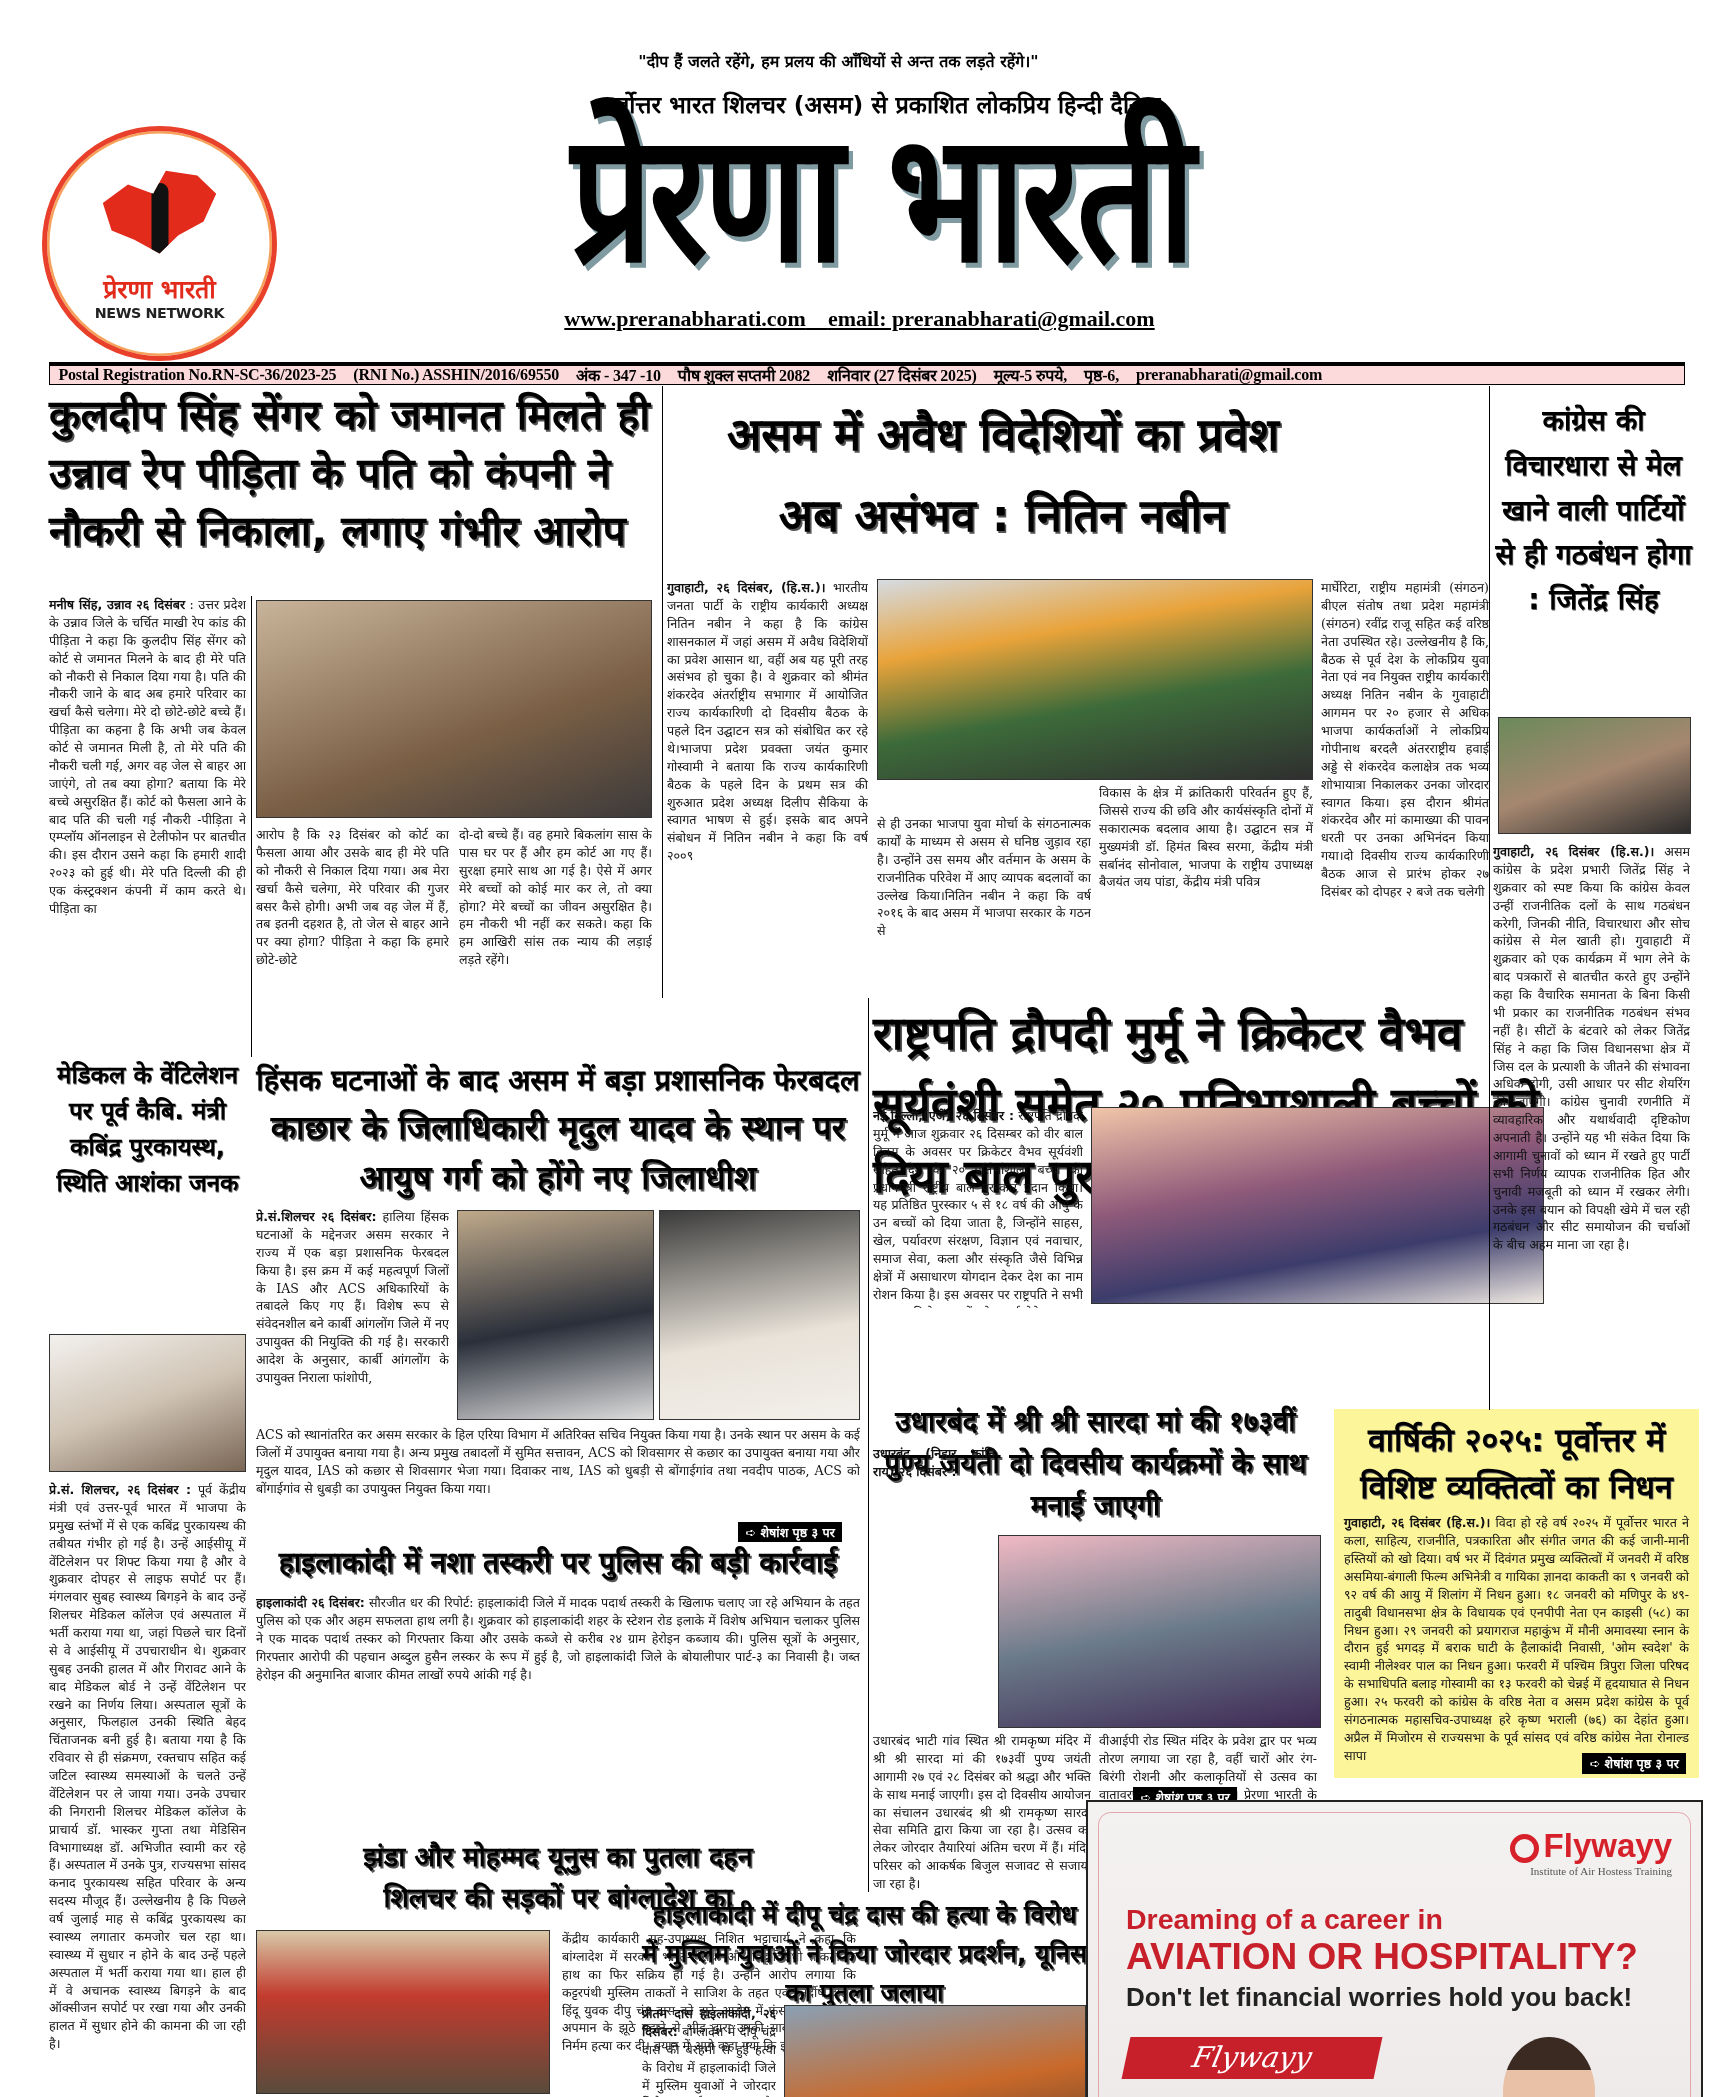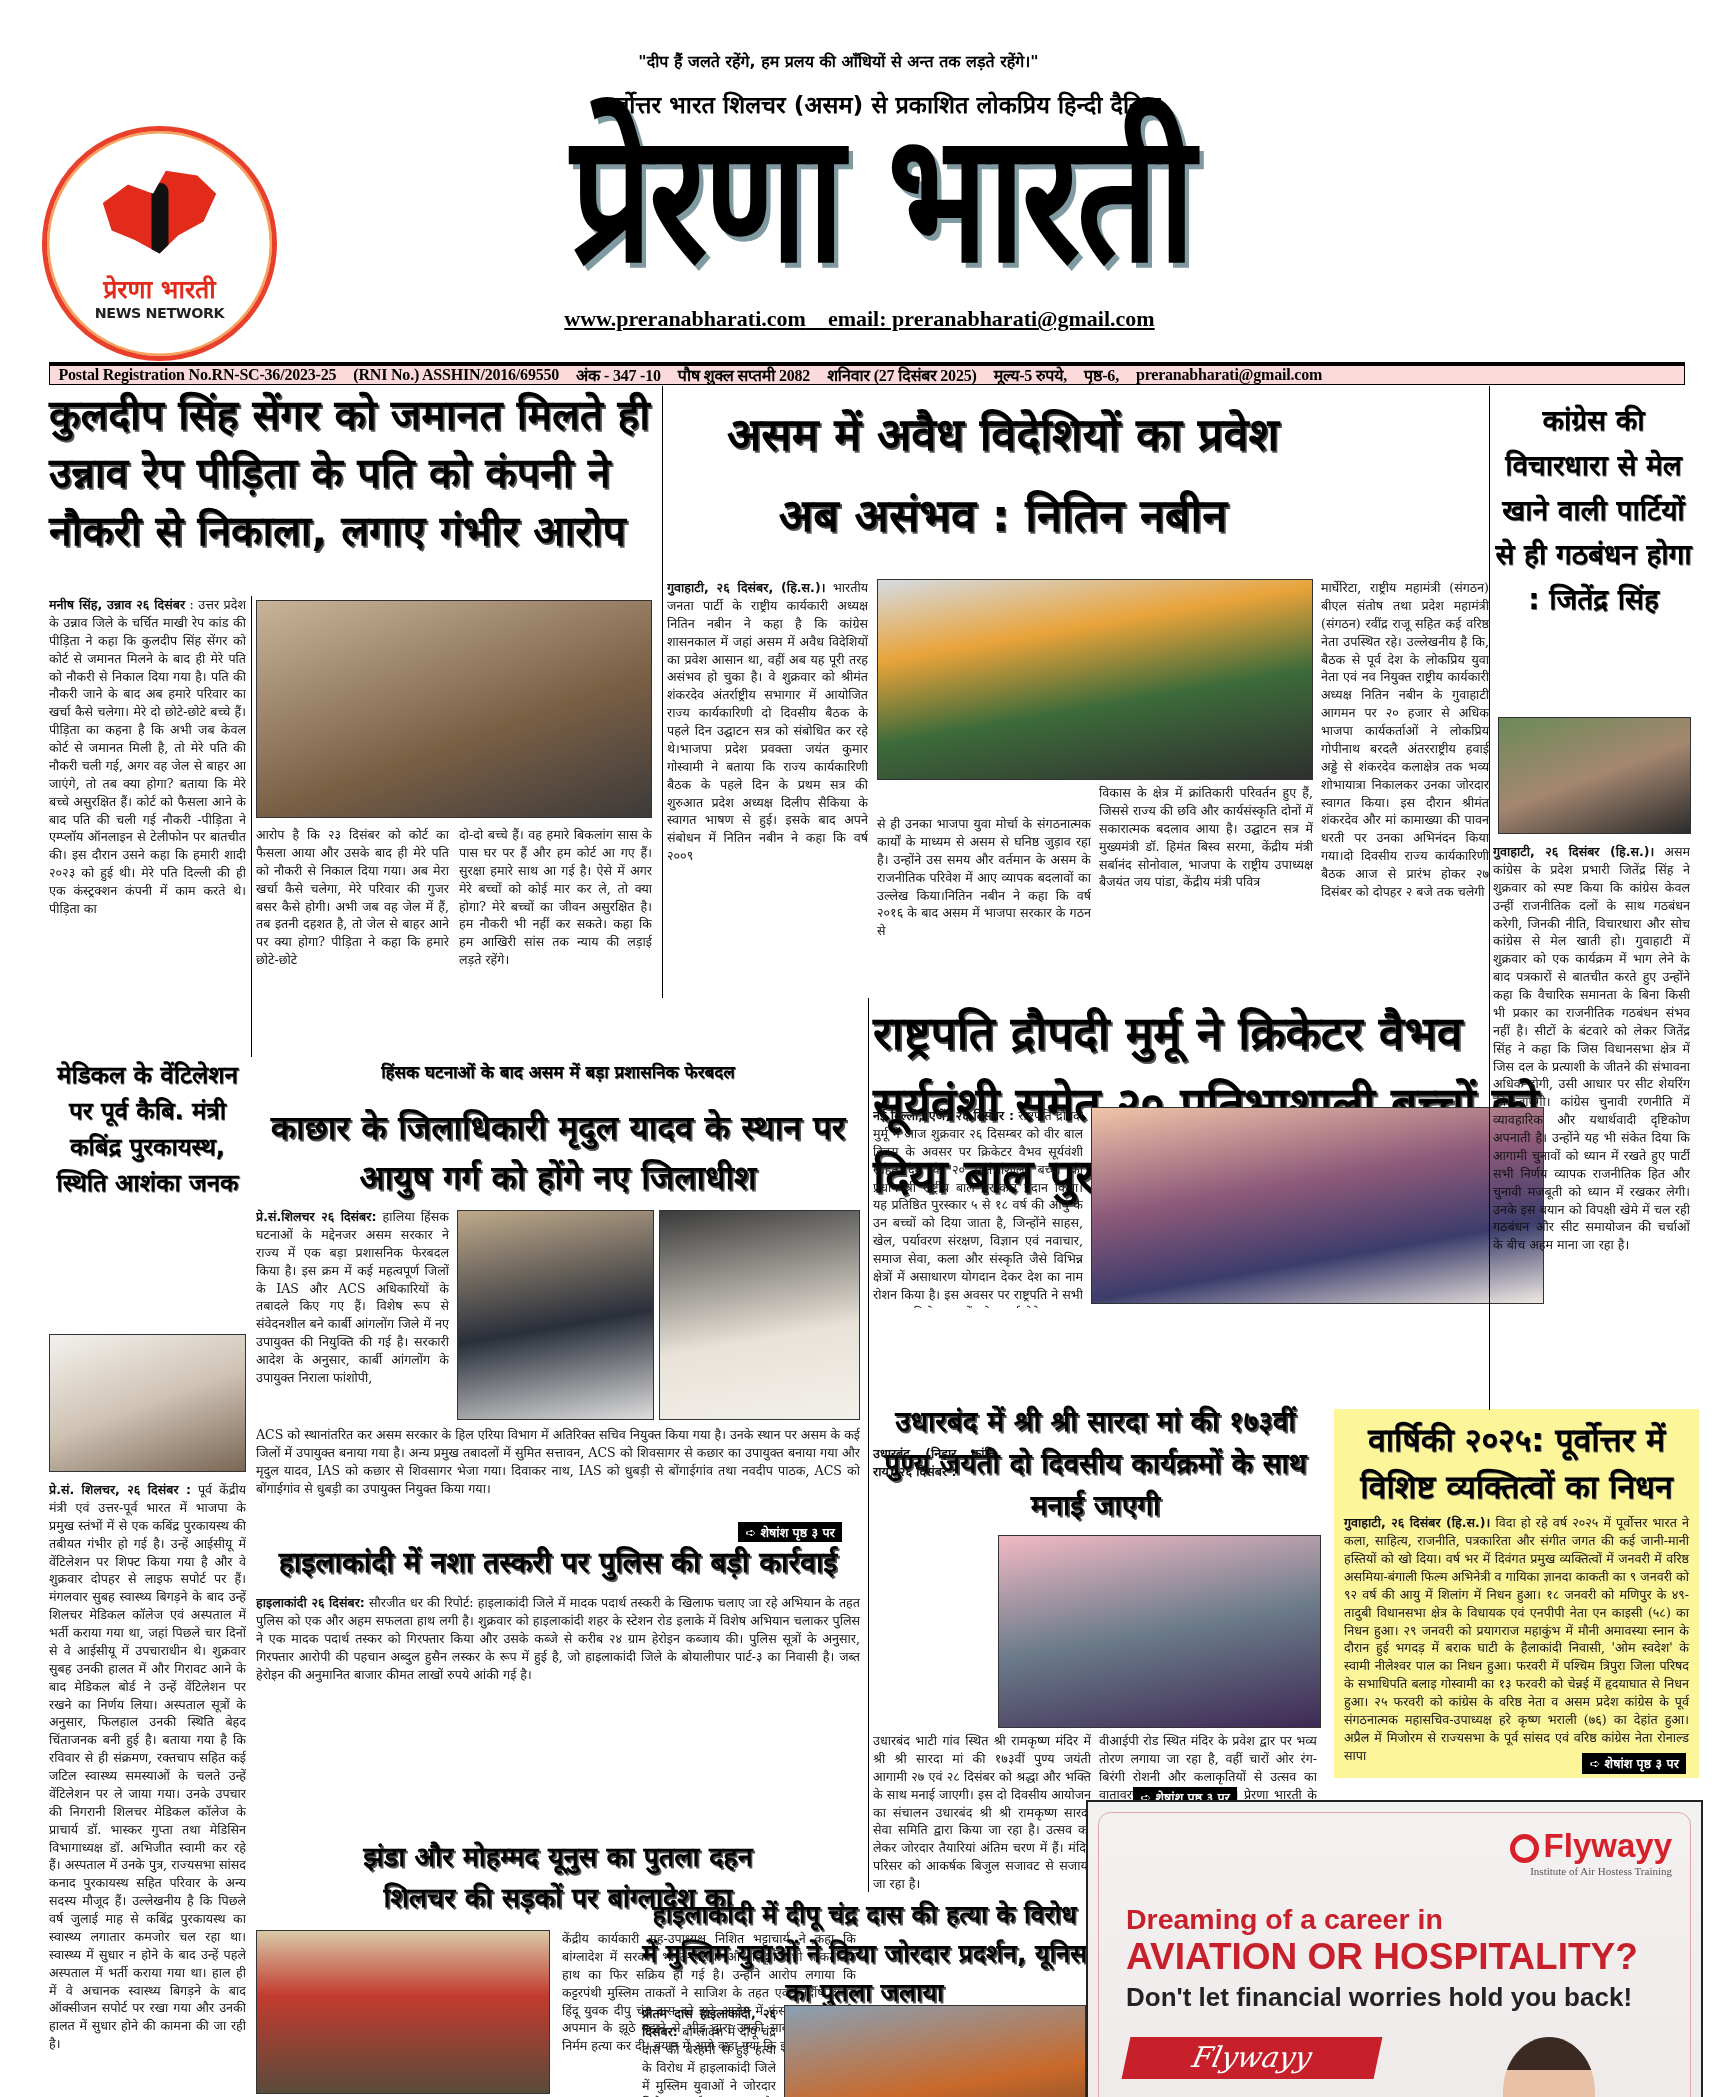--- a/index.html
+++ b/index.html
@@ -76,21 +76,21 @@
 <div class="abs body-text" style="left:256px; top:826px; width:193px; height:235px; overflow:hidden;">आरोप है कि २३ दिसंबर को कोर्ट का फैसला आया और उसके बाद ही मेरे पति को नौकरी से निकाल दिया गया। अब मेरा खर्चा कैसे चलेगा, मेरे परिवार की गुजर बसर कैसे होगी। अभी जब वह जेल में हैं, तब इतनी दहशत है, तो जेल से बाहर आने पर क्या होगा? पीड़िता ने कहा कि हमारे छोटे-छोटे</div>
 <div class="abs body-text" style="left:459px; top:826px; width:193px; height:235px; overflow:hidden;">दो-दो बच्चे हैं। वह हमारे बिकलांग सास के पास घर पर हैं और हम कोर्ट आ गए हैं। सुरक्षा हमारे साथ आ गई है। ऐसे में अगर मेरे बच्चों को कोई मार कर ले, तो क्या होगा? मेरे बच्चों का जीवन असुरक्षित है। हम नौकरी भी नहीं कर सकते। कहा कि हम आखिरी सांस तक न्याय की लड़ाई लड़ते रहेंगे।</div>
 
 <div class="abs hl" style="left:49px; top:1057px; width:197px; font-size:24px; text-align:center; line-height:1.5; text-shadow:0.8px 0.8px 0 #666;">मेडिकल के वेंटिलेशन पर पूर्व कैबि. मंत्री कबिंद्र पुरकायस्थ, स्थिति आशंका जनक</div>
 <div class="abs img-ph" style="left:49px; top:1334px; width:197px; height:138px; background:linear-gradient(160deg,#f3f1ee,#cfc3b4 50%,#7a6655);"></div>
 <div class="abs body-text" style="left:49px; top:1481px; width:197px; height:847px; overflow:hidden;">
   <span class="dateline">प्रे.सं. शिलचर, २६ दिसंबर :</span>
   <span>पूर्व केंद्रीय मंत्री एवं उत्तर-पूर्व भारत में भाजपा के प्रमुख स्तंभों में से एक कबिंद्र पुरकायस्थ की तबीयत गंभीर हो गई है। उन्हें आईसीयू में वेंटिलेशन पर शिफ्ट किया गया है और वे शुक्रवार दोपहर से लाइफ सपोर्ट पर हैं। मंगलवार सुबह स्वास्थ्य बिगड़ने के बाद उन्हें शिलचर मेडिकल कॉलेज एवं अस्पताल में भर्ती कराया गया था, जहां पिछले चार दिनों से वे आईसीयू में उपचाराधीन थे। शुक्रवार सुबह उनकी हालत में और गिरावट आने के बाद मेडिकल बोर्ड ने उन्हें वेंटिलेशन पर रखने का निर्णय लिया। अस्पताल सूत्रों के अनुसार, फिलहाल उनकी स्थिति बेहद चिंताजनक बनी हुई है। बताया गया है कि रविवार से ही संक्रमण, रक्तचाप सहित कई जटिल स्वास्थ्य समस्याओं के चलते उन्हें वेंटिलेशन पर ले जाया गया। उनके उपचार की निगरानी शिलचर मेडिकल कॉलेज के प्राचार्य डॉ. भास्कर गुप्ता तथा मेडिसिन विभागाध्यक्ष डॉ. अभिजीत स्वामी कर रहे हैं। अस्पताल में उनके पुत्र, राज्यसभा सांसद कनाद पुरकायस्थ सहित परिवार के अन्य सदस्य मौजूद हैं। उल्लेखनीय है कि पिछले वर्ष जुलाई माह से कबिंद्र पुरकायस्थ का स्वास्थ्य लगातार कमजोर चल रहा था। स्वास्थ्य में सुधार न होने के बाद उन्हें पहले अस्पताल में भर्ती कराया गया था। हाल ही में वे अचानक स्वास्थ्य बिगड़ने के बाद ऑक्सीजन सपोर्ट पर रखा गया और उनकी हालत में सुधार होने की कामना की जा रही है।</span>
 </div>
 
-<div class="abs hl" style="left:256px; top:1061px; width:604px; font-size:17px; text-align:center; text-shadow:0.8px 0.8px 0 #666;">हिंसक घटनाओं के बाद असम में बड़ा प्रशासनिक फेरबदल</div>
+<div class="abs hl" style="left:256px; top:1061px; width:604px; font-size:29px; text-align:center; text-shadow:0.8px 0.8px 0 #666;">हिंसक घटनाओं के बाद असम में बड़ा प्रशासनिक फेरबदल</div>
 <div class="abs hl" style="left:256px; top:1103px; width:604px; font-size:33px; text-align:center; line-height:1.5;">काछार के जिलाधिकारी मृदुल यादव के स्थान पर आयुष गर्ग को होंगे नए जिलाधीश</div>
 <div class="abs body-text" style="left:256px; top:1208px; width:193px; height:218px; overflow:hidden;">
   <span class="dateline">प्रे.सं.शिलचर २६ दिसंबर:</span>
   <span>हालिया हिंसक घटनाओं के मद्देनजर असम सरकार ने राज्य में एक बड़ा प्रशासनिक फेरबदल किया है। इस क्रम में कई महत्वपूर्ण जिलों के IAS और ACS अधिकारियों के तबादले किए गए हैं। विशेष रूप से संवेदनशील बने कार्बी आंगलोंग जिले में नए उपायुक्त की नियुक्ति की गई है। सरकारी आदेश के अनुसार, कार्बी आंगलोंग के उपायुक्त निराला फांशोपी,</span>
 </div>
 <div class="abs img-ph" style="left:457px; top:1210px; width:197px; height:210px; background:linear-gradient(170deg,#bfa98a,#2a2f3a 55%,#ddd);"></div>
 <div class="abs img-ph" style="left:659px; top:1210px; width:201px; height:210px; background:linear-gradient(170deg,#3b3b3b,#e8e2d8 60%,#f3f0eb);"></div>
 <div class="abs body-text" style="left:256px; top:1426px; width:604px; height:109px; overflow:hidden;">ACS को स्थानांतरित कर असम सरकार के हिल एरिया विभाग में अतिरिक्त सचिव नियुक्त किया गया है। उनके स्थान पर असम के कई जिलों में उपायुक्त बनाया गया है। अन्य प्रमुख तबादलों में सुमित सत्तावन, ACS को शिवसागर से कछार का उपायुक्त बनाया गया और मृदुल यादव, IAS को कछार से शिवसागर भेजा गया। दिवाकर नाथ, IAS को धुबड़ी से बोंगाईगांव तथा नवदीप पाठक, ACS को बोंगाईगांव से धुबड़ी का उपायुक्त नियुक्त किया गया।</div>
 <div class="abs cont-tag" style="left:738px; top:1522px;">➪ शेषांश पृष्ठ ३ पर</div>
 

